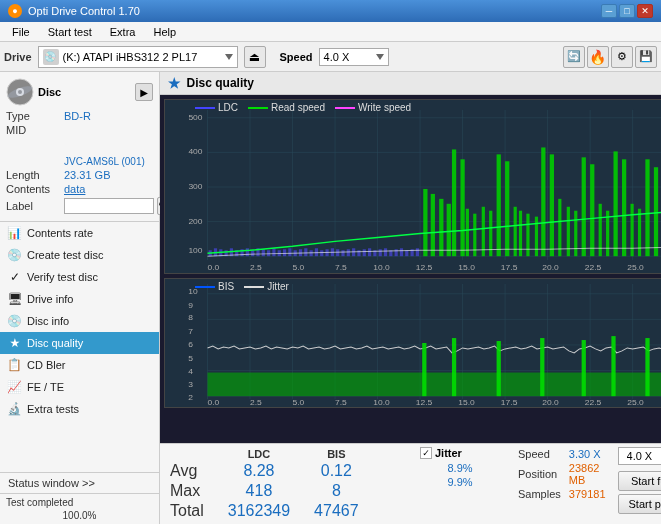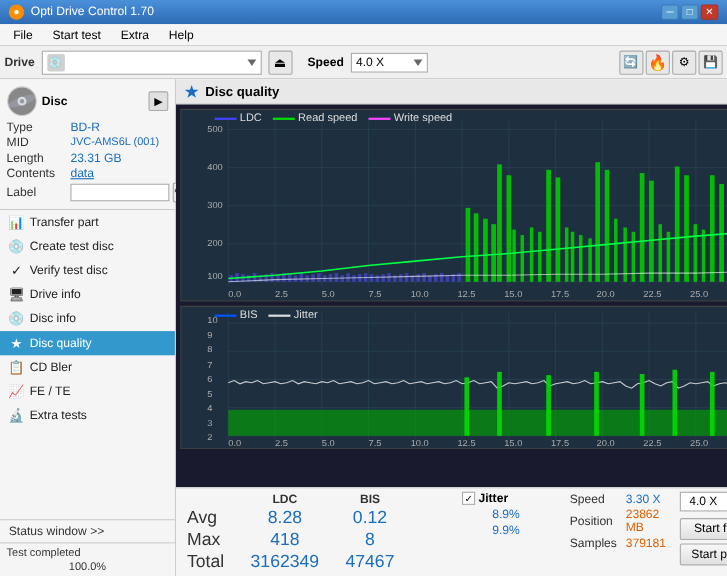--- a/index.html
+++ b/index.html
@@ -475,20 +475,21 @@
   <div class="menu-item">File</div>
   <div class="menu-item">Start test</div>
   <div class="menu-item">Extra</div>
   <div class="menu-item">Help</div>
 </div>
 
 <div class="drive-bar">
   <span class="drive-label">Drive</span>
   <div class="drive-select">
     <div class="drive-select-icon">💿</div>
+    <span>(K:)  ATAPI iHBS312  2 PL17</span>
     <div class="drive-select-arrow"></div>
   </div>
   <div class="eject-btn">⏏</div>
   <span class="speed-label">Speed</span>
   <div class="drive-select" style="min-width:70px;">
     <span>4.0 X</span>
     <div class="drive-select-arrow"></div>
   </div>
   <div class="toolbar-icons">
     <div class="toolbar-icon-btn">🔄</div>
@@ -517,41 +518,41 @@
           <div style="width:18px;height:18px;background:#e0e0e0;border:1px solid #aaa;border-radius:2px;display:flex;align-items:center;justify-content:center;cursor:pointer;font-size:10px;">▶</div>
         </div>
       </div>
 
       <div class="disc-field">
         <span class="disc-field-label">Type</span>
         <span class="disc-field-value">BD-R</span>
       </div>
       <div class="disc-field">
         <span class="disc-field-label">MID</span>
-        <span class="disc-field-value" style="font-size:10px;">JVC-AMS6L (001)</span>
+        <span class="disc-field-value" style="font-size:10px;margin-top:32px;">JVC-AMS6L (001)</span>
       </div>
       <div class="disc-field">
         <span class="disc-field-label">Length</span>
         <span class="disc-field-value">23.31 GB</span>
       </div>
       <div class="disc-field">
         <span class="disc-field-label">Contents</span>
         <span class="disc-field-value data-link">data</span>
       </div>
       <div class="label-row">
         <span class="disc-field-label">Label</span>
         <input class="label-input" type="text" value="" style="">
         <div class="label-btn">✎</div>
       </div>
     </div>
 
     <div class="nav-items">
       <div class="nav-item">
         <div class="nav-item-icon">📊</div>
-        <span>Transfer part</span>
+        <span>Contents rate</span>
       </div>
       <div class="nav-item">
         <div class="nav-item-icon">💿</div>
         <span>Create test disc</span>
       </div>
       <div class="nav-item">
         <div class="nav-item-icon">✓</div>
         <span>Verify test disc</span>
       </div>
       <div class="nav-item">

